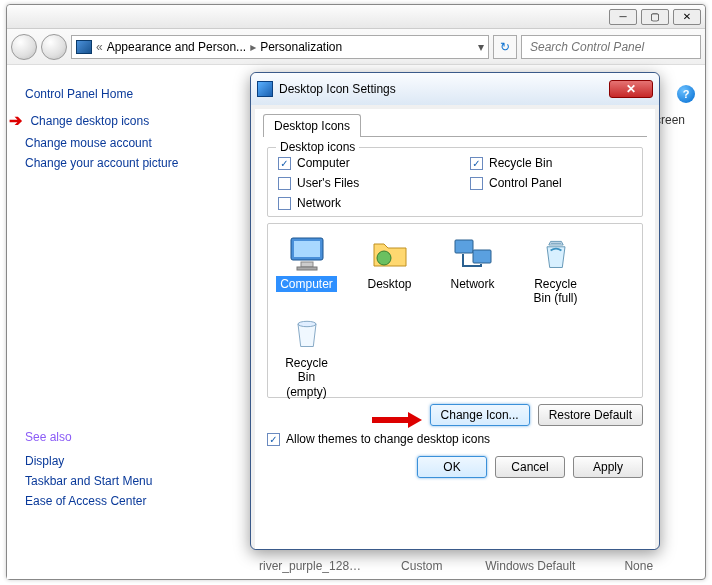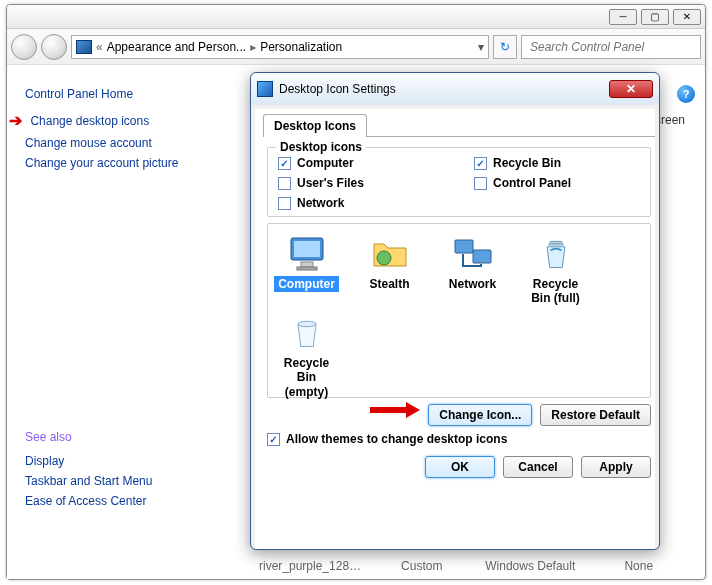--- a/index.html
+++ b/index.html
@@ -33,39 +33,39 @@
   .bg-items { position: absolute; bottom: 6px; left: 12px; right: 12px; display: flex; color: #666; justify-content: space-around;}
   .bg-item { width: 110px; text-align:center; white-space: nowrap; overflow: hidden; text-overflow: ellipsis; }
   
   
   .dialog { position: absolute; left: 250px; top: 72px; width: 410px; height: 478px; border: 1px solid #3a5a8a; border-radius: 6px; background: #f0f0f0; box-shadow: 0 4px 16px rgba(0,0,0,0.4); }
   .dlg-title { height: 32px; background: linear-gradient(#fafcff, #dce8f5); border-radius: 6px 6px 0 0; display: flex; align-items: center; padding: 0 6px; gap: 6px; }
   .dlg-icon { width: 16px; height: 16px; background: linear-gradient(135deg,#5ab0ff,#1a60b0); border: 1px solid #0a4080; }
   .dlg-title-text { flex: 1; }
   .dlg-close { width: 44px; height: 18px; background: linear-gradient(#e57373,#c62828); border: 1px solid #8b0000; border-radius: 3px; color: #fff; display: flex; align-items:center; justify-content:center; font-weight:bold; }
   
-  .dlg-body { background: #fff; margin: 4px; height: calc(100% - 36px); padding: 4px 0 8px 8px; font-weight: bold; }
+  .dlg-body { background: #fff; margin: 4px; height: calc(100% - 36px); padding: 4px 8px 8px 8px; }
   .tabstrip { display: flex; border-bottom: 1px solid #aaa; }
   .tab { padding: 4px 10px; border: 1px solid #aaa; border-bottom: none; background: #fff; position: relative; top: 1px; border-radius: 3px 3px 0 0; }
   
   .groupbox { border: 1px solid #ccc; margin: 10px 4px 6px 4px; padding: 8px 10px 6px 10px; position: relative; border-radius: 2px; }
   .group-legend { position: absolute; top: -8px; left: 8px; background: #fff; padding: 0 4px; }
   .check-row { display: flex; gap: 30px; }
   .check-col { display: flex; flex-direction: column; gap: 6px; flex: 1;}
   .chk { display: flex; align-items: center; gap: 6px; }
   .chk-box { width: 13px; height: 13px; border: 1px solid #6a8abf; background: #fff; display: inline-flex; align-items:center; justify-content:center; font-size:10px; color:#1a60b0;}
   
   .icon-panel { border: 1px solid #ccc; margin: 6px 4px; padding: 10px 6px; border-radius: 2px; height: 175px; }
   .icon-grid { display: flex; flex-wrap: wrap; gap: 6px 18px; }
   .icon-cell { width: 65px; display: flex; flex-direction: column; align-items: center; text-align: center; }
   .icon-img { width: 44px; height: 40px; display: flex; align-items: center; justify-content: center; }
   .icon-label { margin-top: 2px; padding: 1px 4px; line-height: 1.2; }
   .icon-cell.selected .icon-label { background: #2e90ff; color: #fff; }
   
-  .btn-row { display: flex; justify-content: flex-end; gap: 8px; margin: 6px 4px; align-items: flex-start; }
+  .btn-row { display: flex; justify-content: flex-end; gap: 8px; margin: 6px 4px; align-items: flex-end; }
   .btn { height: 22px; padding: 0 10px; border: 1px solid #888; background: linear-gradient(#fdfdfd,#e6e6e6); border-radius: 3px; cursor: default; min-width: 80px; text-align: center; line-height: 20px;}
   .btn.blue-glow { border-color: #3a90d9; box-shadow: 0 0 3px rgba(58,144,217,0.7); background: linear-gradient(#eef7ff,#d5ecff);}
   
   .red-arrow-h { display: inline-block; width: 50px; height: 12px; position: relative; }
   .red-arrow-h::before { content:''; position: absolute; left:0; top:3px; width: 36px; height: 6px; background: #d00; }
   .red-arrow-h::after { content:''; position: absolute; right:0; top:-2px; border-left: 14px solid #d00; border-top: 8px solid transparent; border-bottom: 8px solid transparent; }
   
   .allow-row { margin: 6px 4px; }
   .dlg-buttons { display: flex; justify-content: flex-end; gap: 8px; margin: 10px 4px 0 4px;}
 
@@ -182,21 +182,21 @@
           </div>
           <div class="icon-label">Computer</div>
         </div>
         <div class="icon-cell">
           <div class="icon-img">
             <svg viewBox="0 0 40 36" width="40" height="36">
                 <path d="M4 10 L4 30 L36 30 L36 12 L18 12 L14 8 L4 8 Z" fill="#ffd870" stroke="#c09020"></path>
                 <circle cx="14" cy="22" r="7" fill="#6ac060" stroke="#3a8030"></circle>
               </svg>
           </div>
-          <div class="icon-label">Stealth</div>
+          <div class="icon-label">Desktop</div>
         </div>
         <div class="icon-cell">
           <div class="icon-img">
             <svg viewBox="0 0 40 36" width="40" height="36">
                 <rect x="2" y="4" width="18" height="13" rx="1" fill="#5aa0e0" stroke="#2a6090"></rect>
                 <rect x="20" y="14" width="18" height="13" rx="1" fill="#5aa0e0" stroke="#2a6090"></rect>
                 <path d="M10 18 L10 30 L28 30 L28 28" stroke="#2a6090" stroke-width="2" fill="none"></path>
               </svg>
           </div>
           <div class="icon-label">Network</div>

